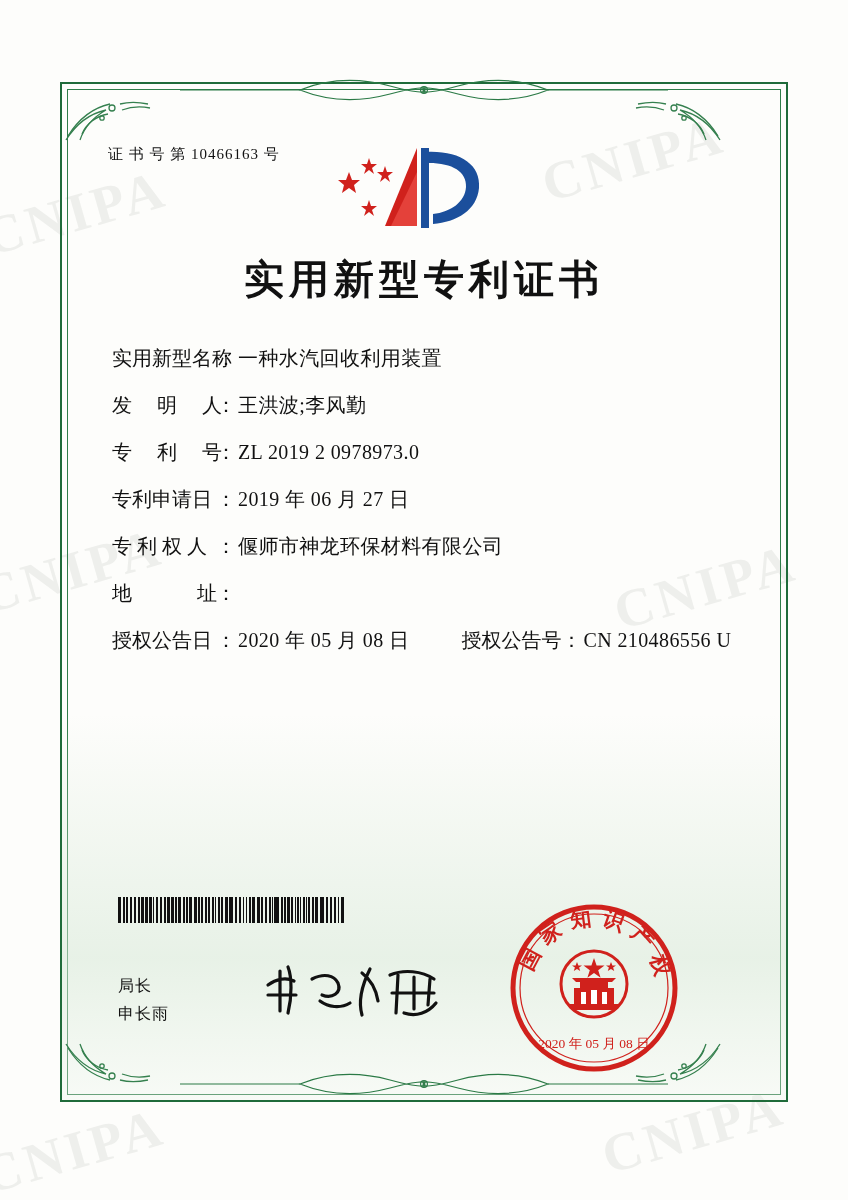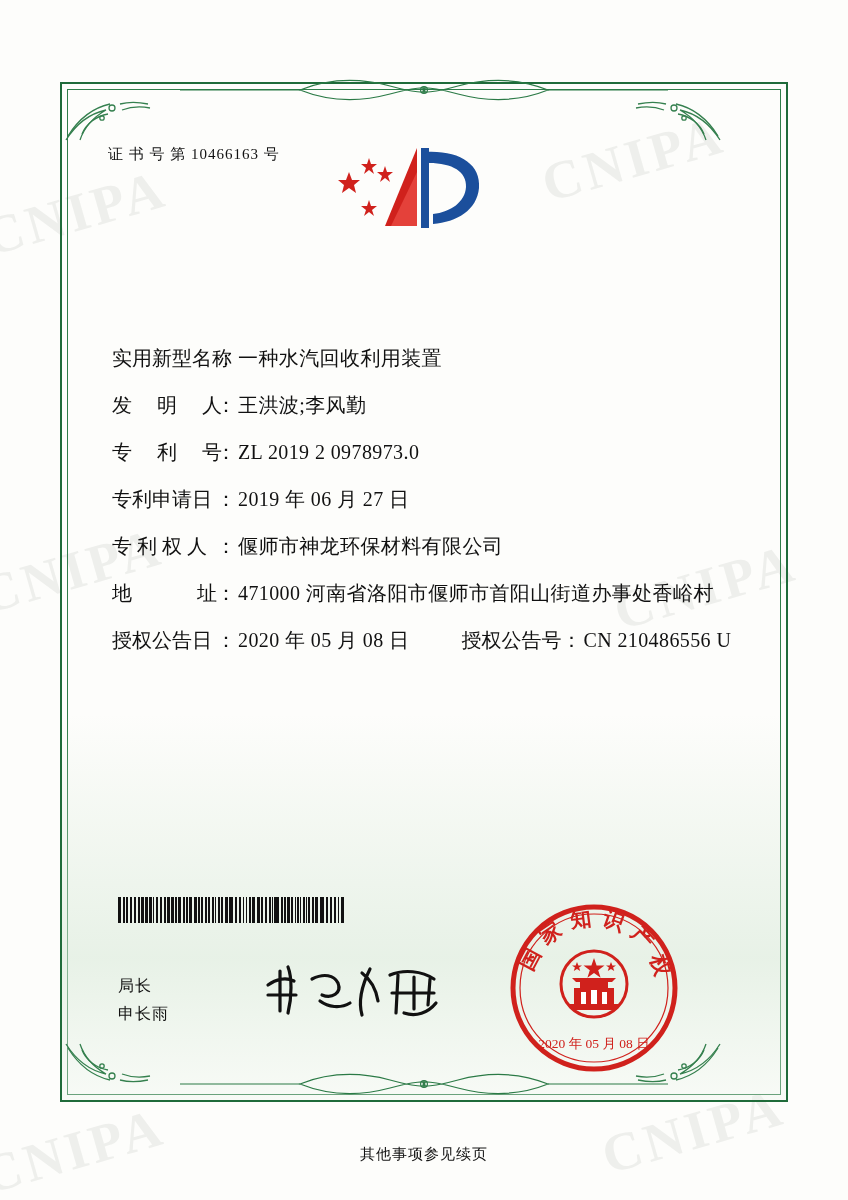--- a/index.html
+++ b/index.html
@@ -337,20 +337,21 @@
 
       <g fill="#d0211c">
         <polygon points="20,30 23,38 31,38 25,43 27,51 20,46 13,51 15,43 9,38 17,38"></polygon>
         <polygon points="40,16 42,22 48,22 43,26 45,32 40,28 35,32 37,26 32,22 38,22"></polygon>
         <polygon points="40,58 42,64 48,64 43,68 45,74 40,70 35,74 37,68 32,64 38,64"></polygon>
         <polygon points="56,24 58,30 64,30 59,34 61,40 56,36 51,40 53,34 48,30 54,30"></polygon>
       </g>
     </svg>
   </div>
 
+  <div id="doc-title">实用新型专利证书</div>
 
   <div id="fields">
     <div class="field">
       <span class="lbl">实用新型名称</span>
         <span class="colon">：</span>
         <span class="val">一种水汽回收利用装置</span>
     </div>
     <div class="field">
       <span class="lbl">发　 明　 人</span>
         <span class="colon">：</span>
@@ -367,21 +368,20 @@
         <span class="val">2019 年 06 月 27 日</span>
     </div>
     <div class="field">
       <span class="lbl">专 利 权 人</span>
         <span class="colon">：</span>
         <span class="val">偃师市神龙环保材料有限公司</span>
     </div>
     <div class="field">
       <span class="lbl">地　　　 址</span>
         <span class="colon">：</span>
-        <span class="val">471000 河南省洛阳市偃师市首阳山街道办事处香峪村</span>
     </div>
     <div class="field">
       <span class="lbl">授权公告日</span>
         <span class="colon">：</span>
         <span class="val">2020 年 05 月 08 日</span>
       <span class="inline-gap"></span>
       <span>授权公告号</span>
         <span class="colon">：</span>
         <span class="val">CN 210486556 U</span>
     </div>
@@ -557,14 +557,13 @@
         <path id="sealArc" d="M 86,86 m -63,0 a 63,63 0 1,1 126,0" transform="rotate(0 86 86)"></path>
       </defs>
       <text font-family="'Liberation Serif', serif" font-size="21" font-weight="bold" fill="#d0211c" letter-spacing="9">
         <textPath href="#sealArc" startOffset="8%" id="sealTextPath">国家知识产权局</textPath>
       </text>
 
       <text x="86" y="146" text-anchor="middle" font-family="'Liberation Serif', serif" font-size="13.5" fill="#d0211c" id="sealDateText">2020 年 05 月 08 日</text>
     </svg>
   </div>
 
-  <div id="footer-note">其他事项参见续页</div>
 </div>
 
 </body></html>

